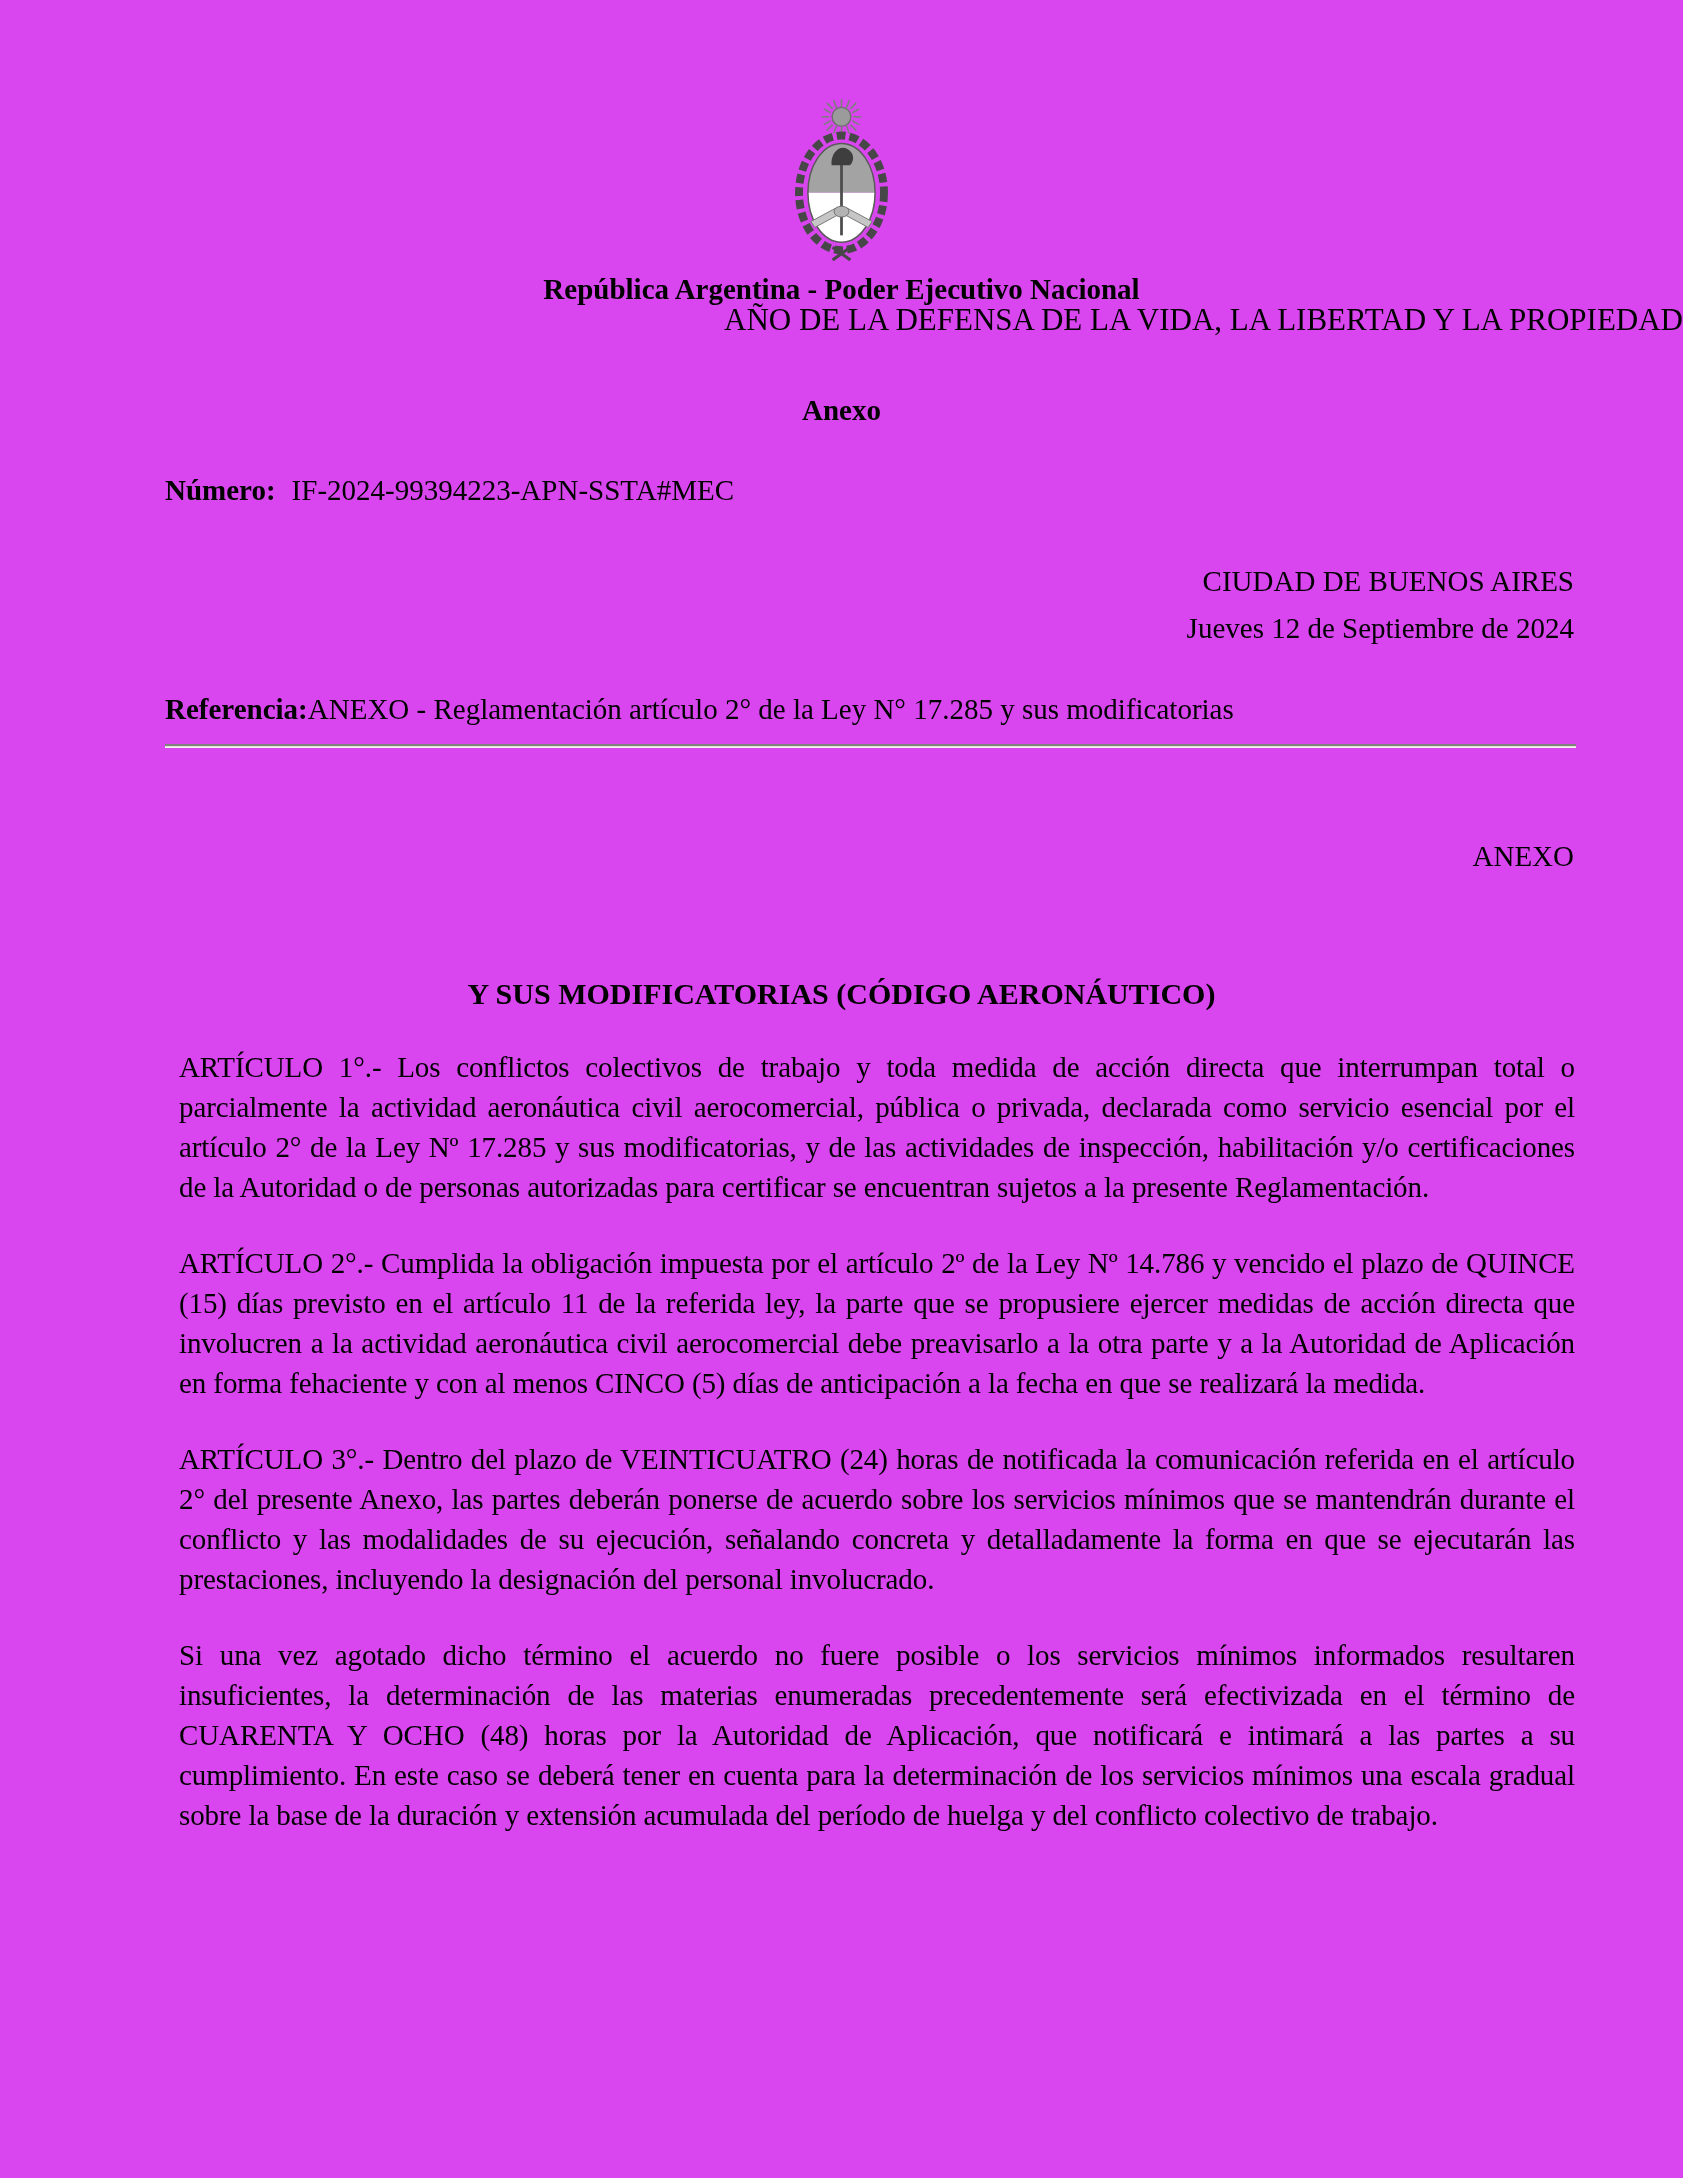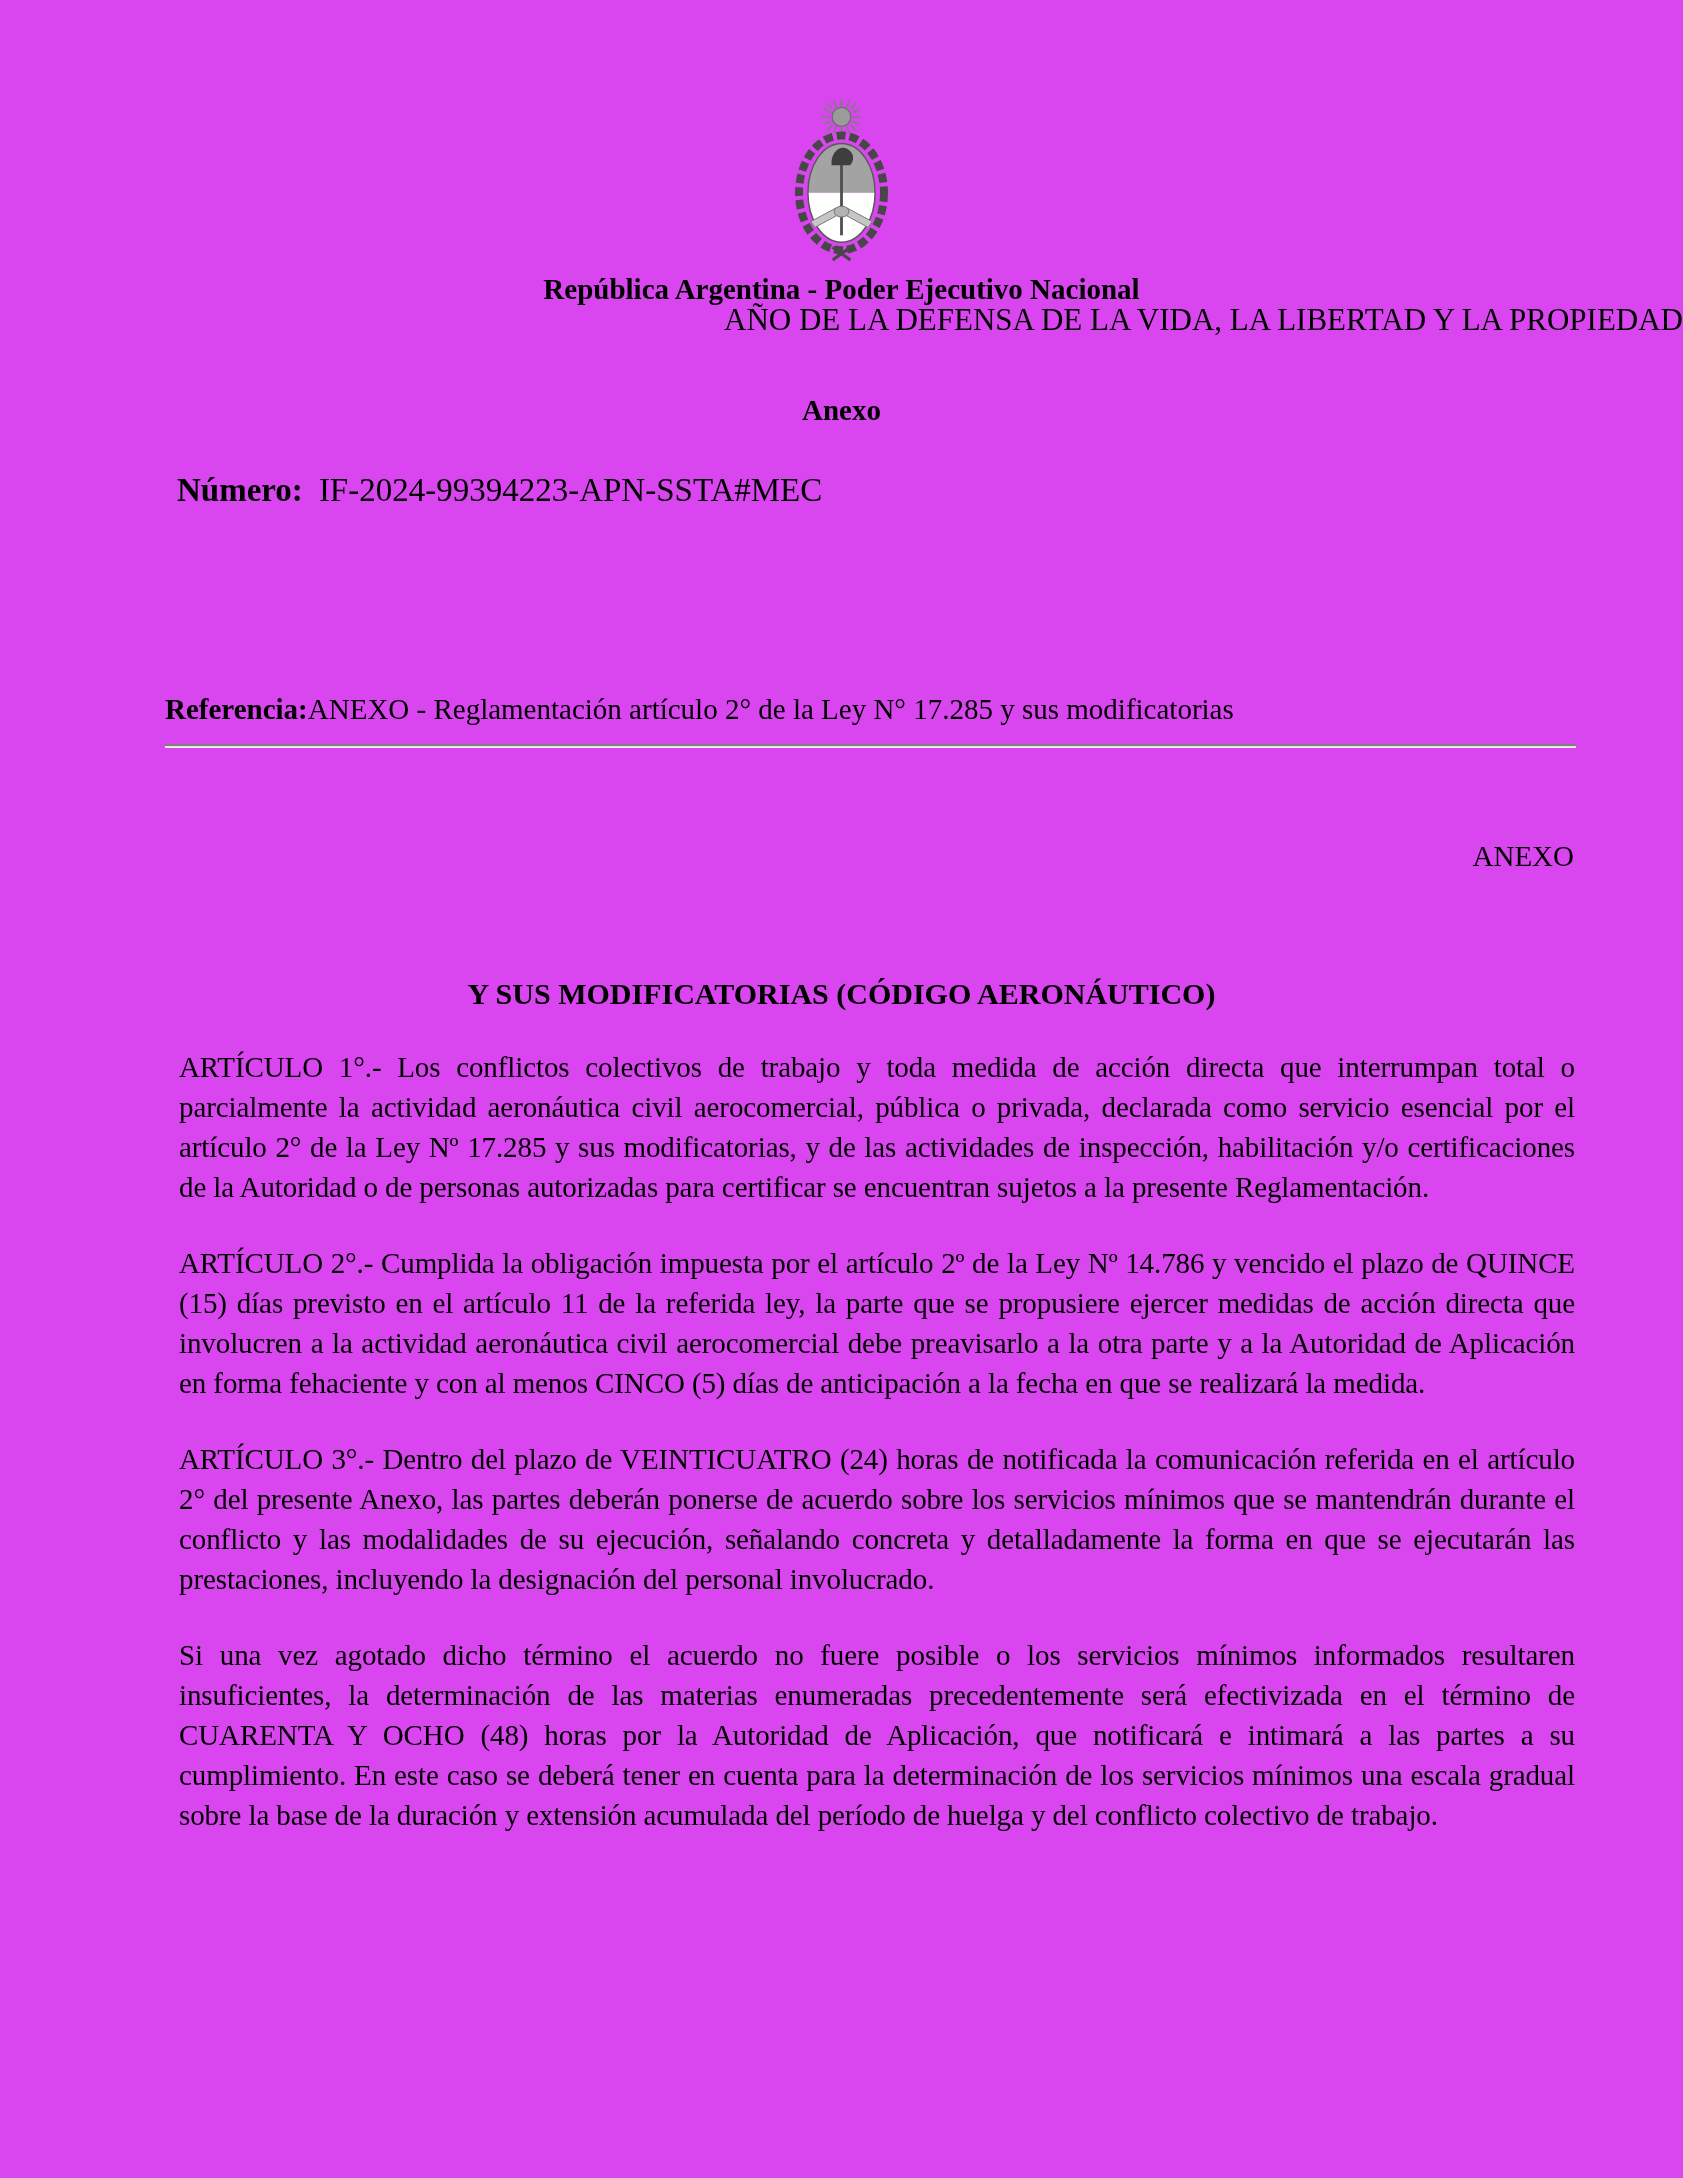--- a/index.html
+++ b/index.html
@@ -48,23 +48,22 @@
     width: 100%;
     text-align: center;
     font-weight: bold;
     font-size: 29px;
     line-height: 32px;
   }
   .numero-line {
     top: 474px;
     left: 165px;
     right: 109px;
-    font-size: 33px;
+    font-size: 29px;
     line-height: 33px;
-    margin-left: 12px;
   }
   .numero-line .lbl { font-weight: bold; margin-right: 16px; }
 
   .place-date {
     top: 558px;
     left: 165px;
     right: 109px;
     text-align: right;
     font-size: 29px;
     line-height: 47px;
@@ -184,20 +183,24 @@
   <div class="abs org-line">República Argentina - Poder Ejecutivo Nacional</div>
 
   <div class="abs year-line">AÑO DE LA DEFENSA DE LA VIDA, LA LIBERTAD Y LA PROPIEDAD</div>
 
   <div class="abs doc-type">Anexo</div>
 
   <div class="abs numero-line">
     <span class="lbl">Número:</span><span>IF-2024-99394223-APN-SSTA#MEC</span>
   </div>
 
+  <div class="abs place-date">
+    <div>CIUDAD DE BUENOS AIRES</div>
+    <div>Jueves 12 de Septiembre de 2024</div>
+  </div>
 
   <div class="abs referencia-line">
     <span class="lbl">Referencia:</span><span>ANEXO - Reglamentación artículo 2° de la Ley N° 17.285 y sus modificatorias</span>
   </div>
 
   <div class="abs rule"></div>
 
   <div class="abs annex-label">ANEXO</div>
 
 

